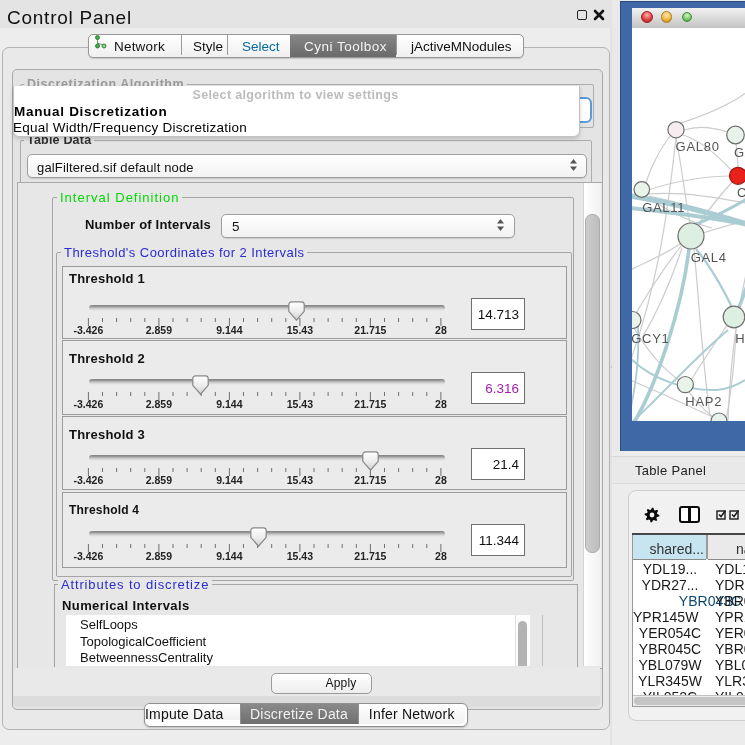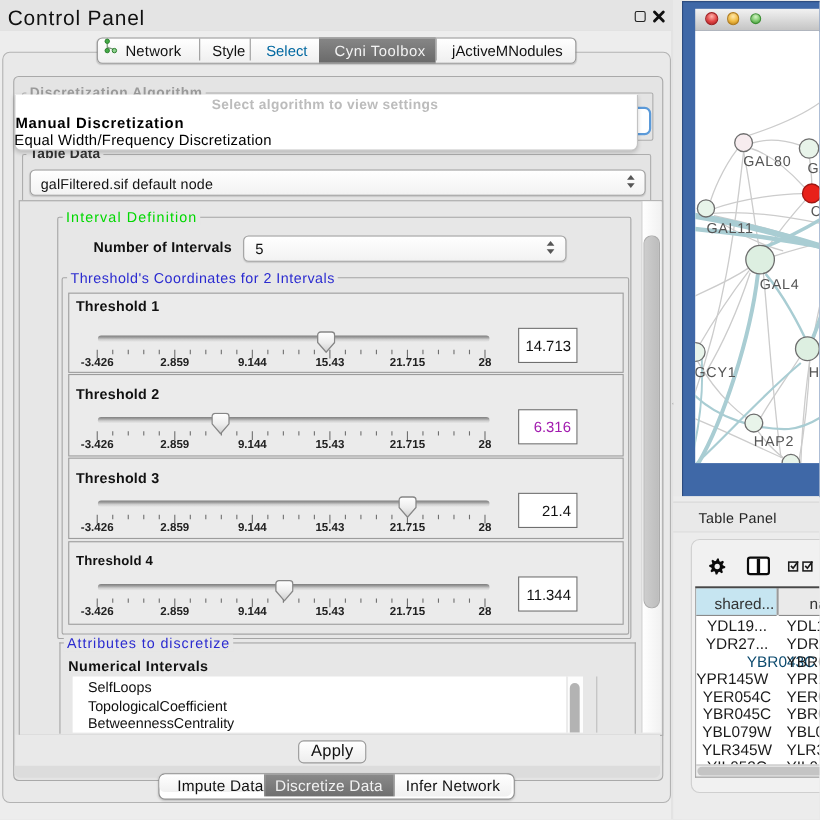--- a/index.html
+++ b/index.html
@@ -242,23 +242,23 @@
 <div class="abs" style="left:471px;top:533.0px;width:48px;text-align:right;font-size:13.5px;color:#111;">11.344</div>
 <div class="abs" style="left:54px;top:584px;width:522px;height:82px;border:1px solid #a5a5a5;border-top-width:1px;border-bottom:none;"></div>
 <div class="abs" style="left:58px;top:577px;background:#e7e7e7;padding:0 3px;font-size:13px;color:#2b2bd0;letter-spacing:.85px;">Attributes to discretize</div>
 <div class="abs" style="left:62px;top:598px;font-size:13px;font-weight:bold;color:#111;letter-spacing:.4px;">Numerical Intervals</div>
 <div class="abs" style="left:66px;top:615px;width:449px;height:51px;background:#fff;"></div>
 <div class="abs" style="left:80px;top:617px;font-size:13px;color:#111;line-height:16.5px;">SelfLoops<br>TopologicalCoefficient<br>BetweennessCentrality</div>
 <div class="abs" style="left:515px;top:615px;width:14px;height:51px;background:#fdfdfd;border-left:1px solid #e0e0e0;"></div>
 <div class="abs" style="left:518px;top:621px;width:9px;height:45px;background:#b3b3b3;border-radius:5px 5px 0 0;"></div>
 <div class="abs" style="left:542px;top:615px;width:1px;height:51px;background:#bdbdbd;"></div>
 <div class="abs" style="left:14px;top:668px;width:586px;height:28px;background:#e9e9e9;"></div>
-<div class="abs" style="left:271px;top:673px;width:60px;height:19px;background:linear-gradient(180deg,#ffffff,#ededed);border:1px solid #9a9a9a;border-radius:5px;text-align:center;font-size:15px;color:#111;line-height:18px;letter-spacing:.2px;">Apply</div>
+<div class="abs" style="left:271px;top:673px;width:60px;height:19px;background:linear-gradient(180deg,#ffffff,#ededed);border:1px solid #9a9a9a;border-radius:5px;text-align:center;font-size:12px;color:#111;line-height:18px;letter-spacing:.2px;padding-left:39px;">Apply</div>
 <div class="abs" style="left:144px;top:703px;width:322px;height:22px;border:1px solid #8f8f8f;border-radius:6px;background:#fff;box-shadow:0 1px 2px rgba(0,0,0,.18);"></div>
-<div class="abs" style="left:145.0px;top:704px;width:94.5px;height:16px;background:linear-gradient(180deg,#ffffff,#f0f0f0);border-radius:5px 0 0 5px;color:#111;font-size:14px;letter-spacing:.2px;text-align:right;line-height:20px;">Impute Data</div>
+<div class="abs" style="left:145.0px;top:704px;width:94.5px;height:16px;background:linear-gradient(180deg,#ffffff,#f0f0f0);border-radius:5px 0 0 5px;color:#111;font-size:14px;letter-spacing:.2px;text-align:left;line-height:20px;">Impute Data</div>
 <div class="abs" style="left:239.5px;top:704px;width:1px;height:20px;background:#8f8f8f;"></div>
 <div class="abs" style="left:240.5px;top:704px;width:117.0px;height:20px;background:linear-gradient(180deg,#8a8a8a,#6f6f6f);border-radius:0 0 0 0;color:#f2f2f2;font-size:14px;letter-spacing:.2px;text-align:center;line-height:20px;">Discretize Data</div>
 <div class="abs" style="left:357.5px;top:704px;width:1px;height:20px;background:#8f8f8f;"></div>
 <div class="abs" style="left:358.5px;top:704px;width:106.5px;height:20px;background:linear-gradient(180deg,#ffffff,#f0f0f0);border-radius:0 5px 5px 0;color:#111;font-size:14px;letter-spacing:.2px;text-align:center;line-height:20px;">Infer Network</div>
 <div class="abs" style="left:88px;top:34px;width:434px;height:22px;border:1px solid #979797;border-radius:5px;background:linear-gradient(180deg,#ffffff,#efefef);box-shadow:0 1px 1px rgba(0,0,0,.15);"></div>
 <div class="abs" style="left:290.2px;top:34px;width:106px;height:22px;background:linear-gradient(180deg,#868686,#6a6a6a);border-top:1px solid #979797;border-bottom:1px solid #979797;"></div>
 <div class="abs" style="left:181.4px;top:35px;width:1px;height:20px;background:#9b9b9b;"></div>
 <div class="abs" style="left:227.0px;top:35px;width:1px;height:20px;background:#9b9b9b;"></div>
 <div class="abs" style="left:396.2px;top:35px;width:1px;height:20px;background:#9b9b9b;"></div>
 <div class="abs" style="left:114px;top:39px;font-size:13.5px;color:#111;letter-spacing:.2px;">Network</div>

